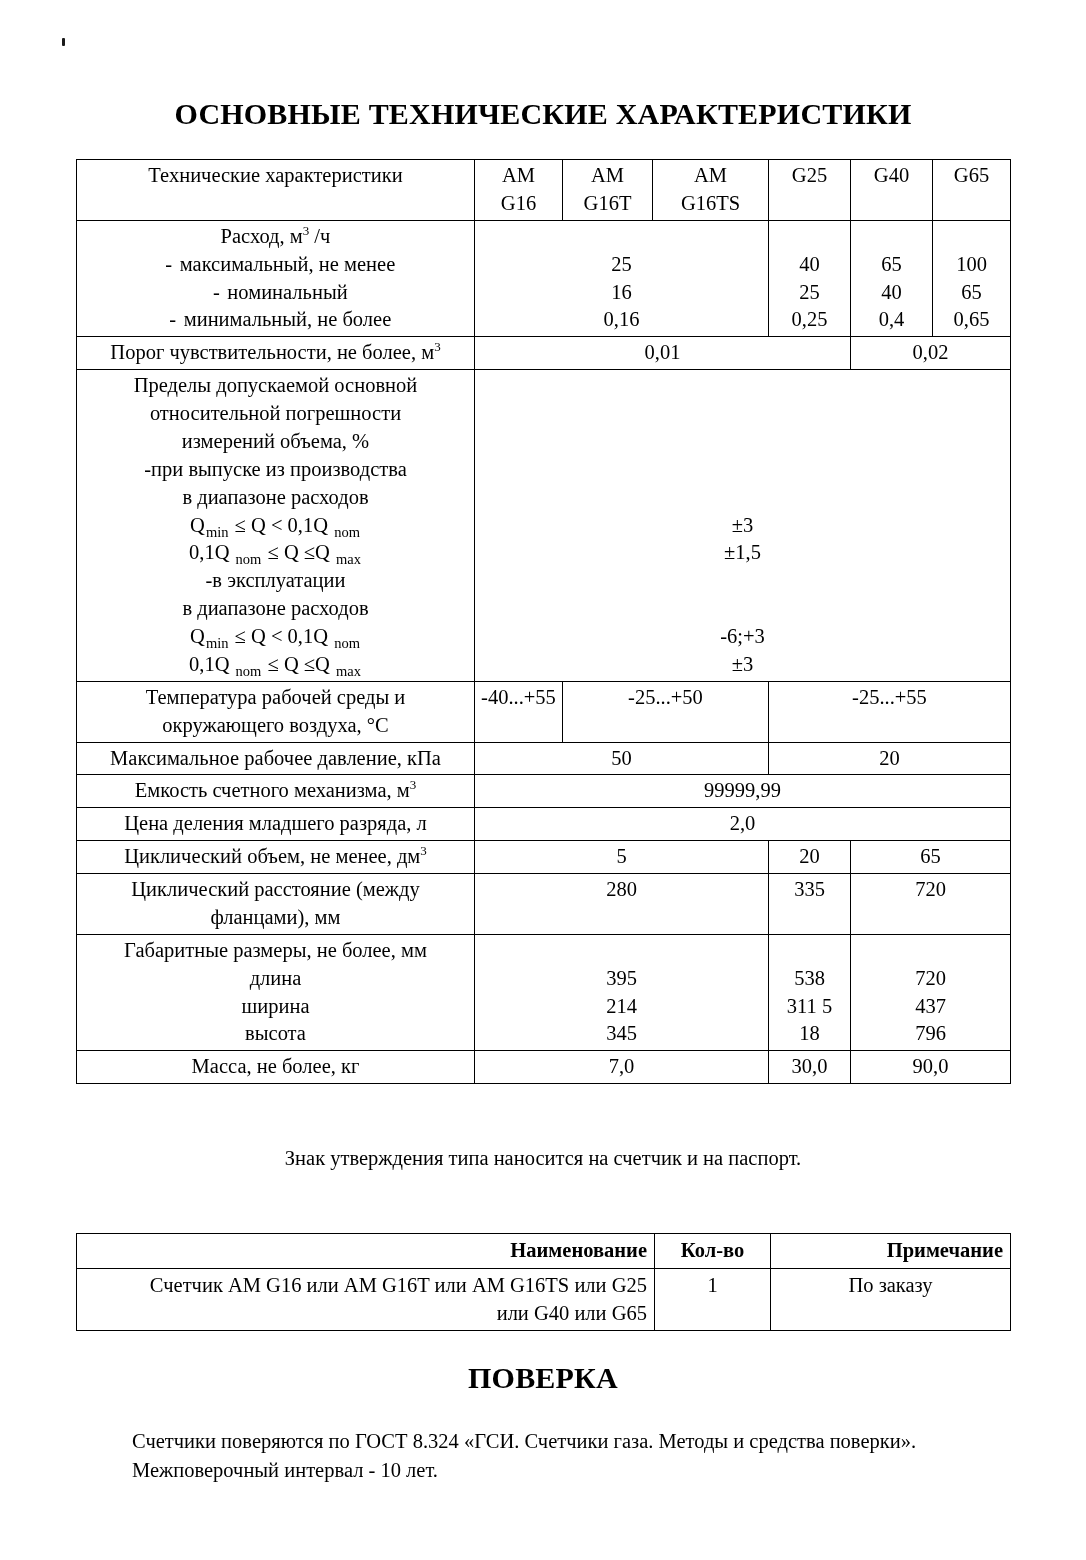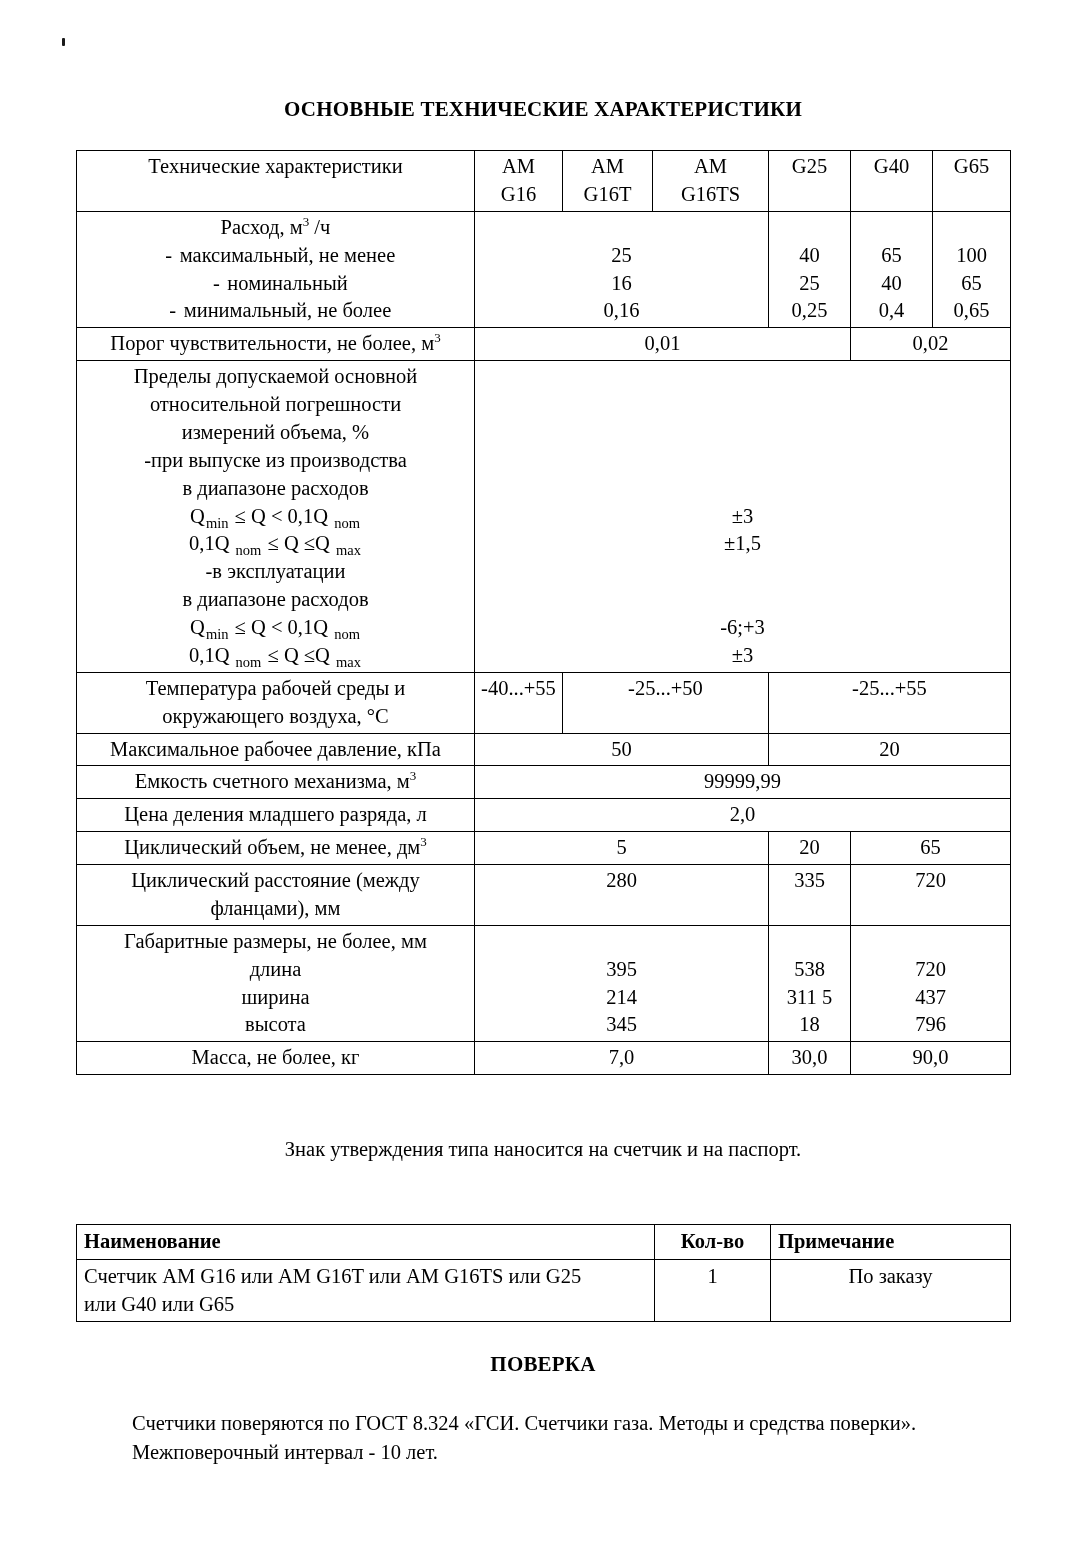--- a/index.html
+++ b/index.html
@@ -30,21 +30,21 @@
     background: #1a1a1a;
     border-radius: 1px;
   }
   .content {
     position: absolute;
     left: 76px;
     top: 0;
     width: 934px;
   }
   h1.section {
-    font-size: 21px;
+    font-size: 30px;
     font-weight: bold;
     text-align: center;
     margin: 0;
     letter-spacing: 0.2px;
     font-family: "Liberation Serif", "DejaVu Serif", serif;
   }
   .title-main {
     padding-top: 97px;
     padding-bottom: 0;
   }
@@ -122,20 +122,21 @@
     table-layout: fixed;
     margin-top: 26px;
   }
   table.kit td {
     border: 1.6px solid #000;
     padding: 3px 7px;
     font-size: 20.5px;
     line-height: 1.36;
     vertical-align: top;
     font-family: "Liberation Serif", "DejaVu Serif", serif;
+    text-align: right;
   }
   table.kit td.kh {
     font-weight: bold;
   }
   table.kit td.c {
     text-align: center;
   }
   .nowrapv { white-space: nowrap; }
 </style>
 </head>

